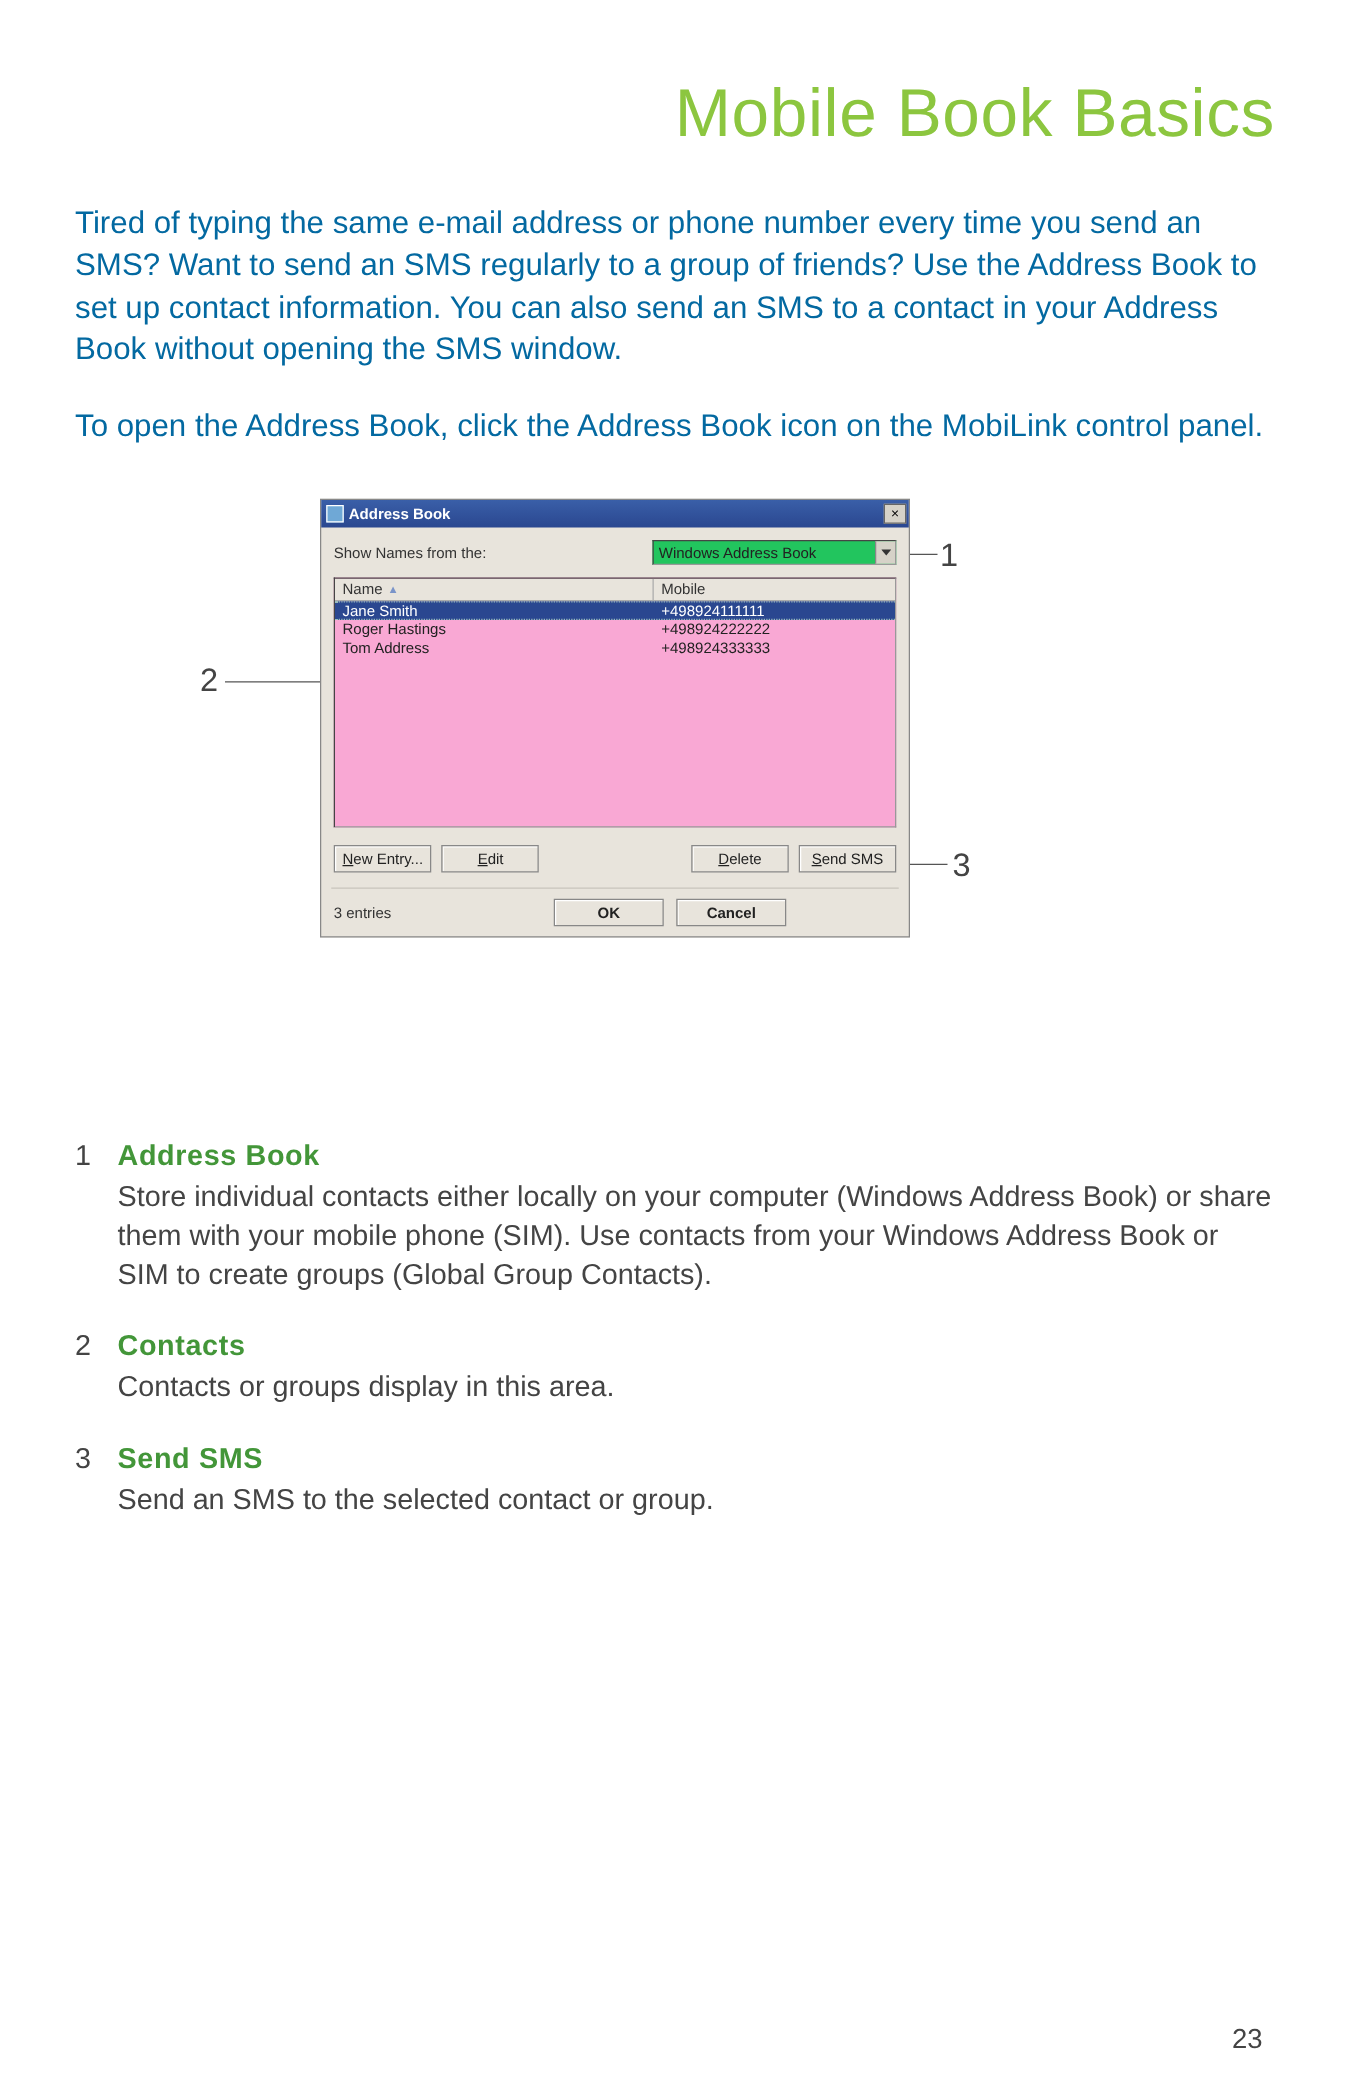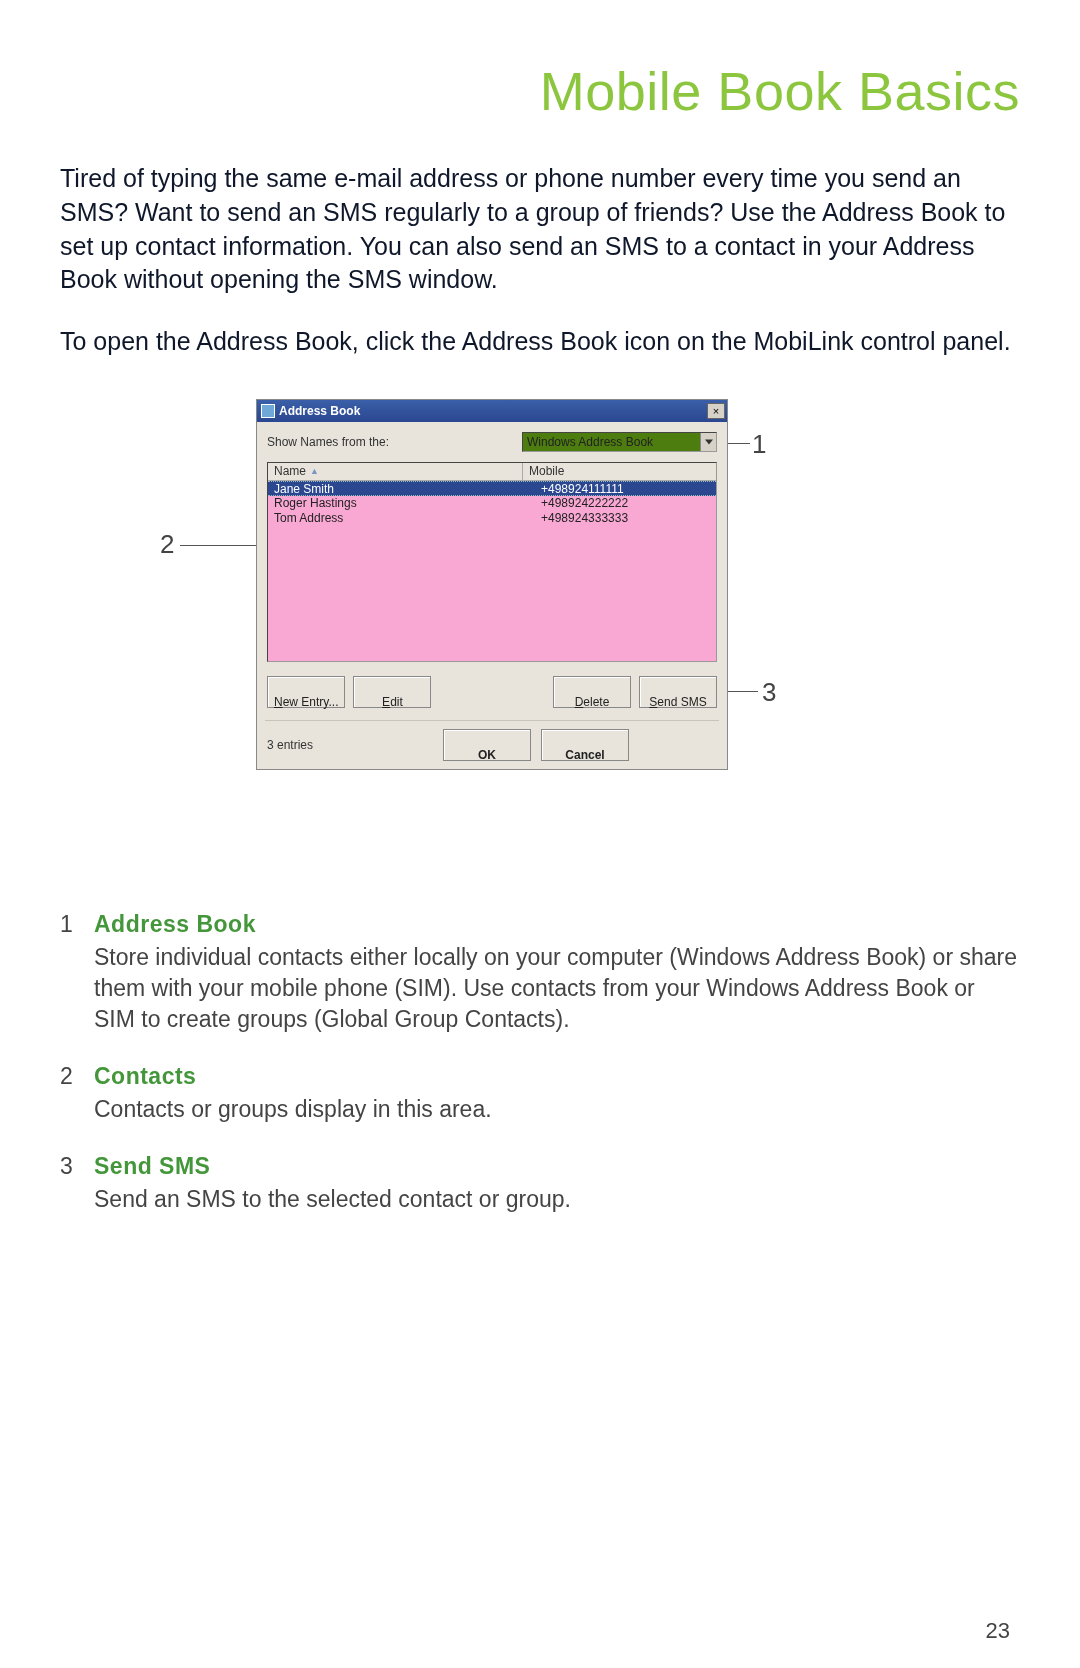--- a/index.html
+++ b/index.html
@@ -18,21 +18,21 @@
     font-size: 54px;
     font-weight: 300;
     color: #8CC63F;
     text-align: right;
     margin-bottom: 40px;
     letter-spacing: 0.5px;
   }
   .intro, .subintro {
     font-size: 25px;
     line-height: 1.35;
-    color: #0f172a;
+    color: #0369a1;
     margin-bottom: 28px;
   }
   .figure-area {
     position: relative;
     height: 430px;
     margin-top: 40px;
     margin-bottom: 80px;
   }
   .dialog {
     position: absolute;
@@ -68,21 +68,21 @@
     font-size: 11px;
     line-height: 14px;
     text-align: center;
     font-family: Arial;
   }
   .dlg-body { padding: 10px 10px 8px 10px; }
   .showline { display: flex; align-items: center; margin-bottom: 10px; }
   .showline-label { flex: 1; font-size: 12px; color: #333; }
   .dropdown {
     width: 195px; height: 20px;
-    background: #4d7c0f;
+    background: #22c55e;
     border: 1px inset #999;
     display: flex; align-items: center;
     padding-left: 4px;
     font-size: 12px;
   }
   .dropdown-arrow {
     width: 16px; height: 18px;
     background: #D6D2C8;
     border-left: 1px solid #888;
     margin-left: auto;
@@ -106,32 +106,32 @@
     border-right: 1px solid #aaa;
     font-size: 12px;
     color: #333;
     display: flex; align-items: center; gap: 4px;
   }
   .col-name { width: 255px; }
   .col-mobile { flex: 1; border-right: none; }
   .sort-icon { font-size: 9px; color: #7a94c9; }
   .listrow { display: flex; font-size: 12px; height: 15px; }
   .listrow .cell-name { width: 255px; padding-left: 6px; }
-  .listrow .cell-mobile { flex: 1; padding-left: 6px; margin-left: 12px; }
+  .listrow .cell-mobile { flex: 1; padding-left: 6px; }
   .listrow.sel { background: #2A4790; color: #fff; border-top:1px dotted #9bb; border-bottom:1px dotted #9bb; }
   .btnrow1 { display: flex; gap: 8px; margin-top: 14px; align-items: center; }
   .btnrow1 .spacer { flex: 1; }
   .winbtn {
     height: 22px;
     min-width: 78px;
     background: #E8E4DC;
     border: 1px solid #888;
     font-size: 12px;
     color: #222;
-    padding: 15px 6px;
+    padding: 0 6px;
     text-align: center;
     line-height: 20px;
     box-shadow: inset 1px 1px 0 #fff;
   }
   .hr { border-top: 1px solid #c8c4bc; margin: 12px -2px 8px -2px; }
   .btnrow2 { display: flex; align-items: center; }
   .entries { font-size: 12px; color: #333; }
   .btnrow2 .spacer2 { width: 130px; }
   .btnrow2 .winbtn { margin-right: 10px; font-weight: bold; }
   u.mn { text-decoration: underline; }

